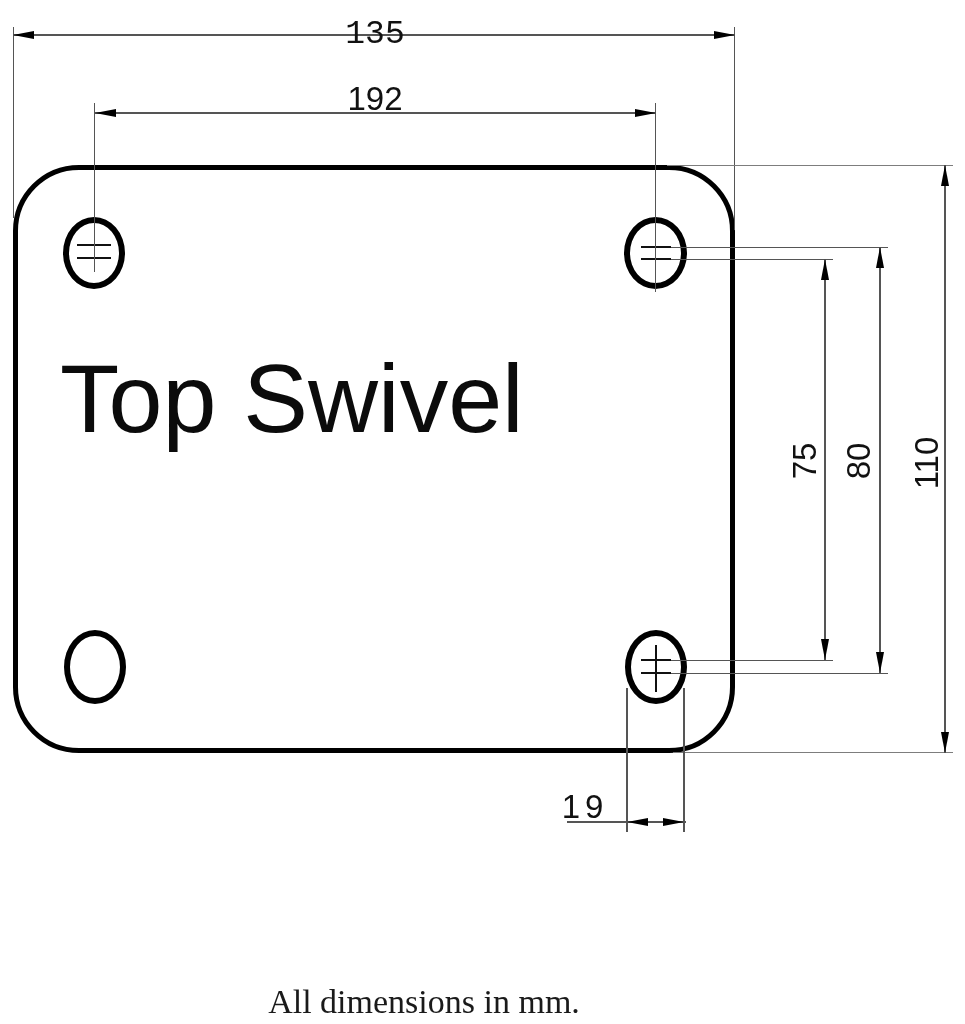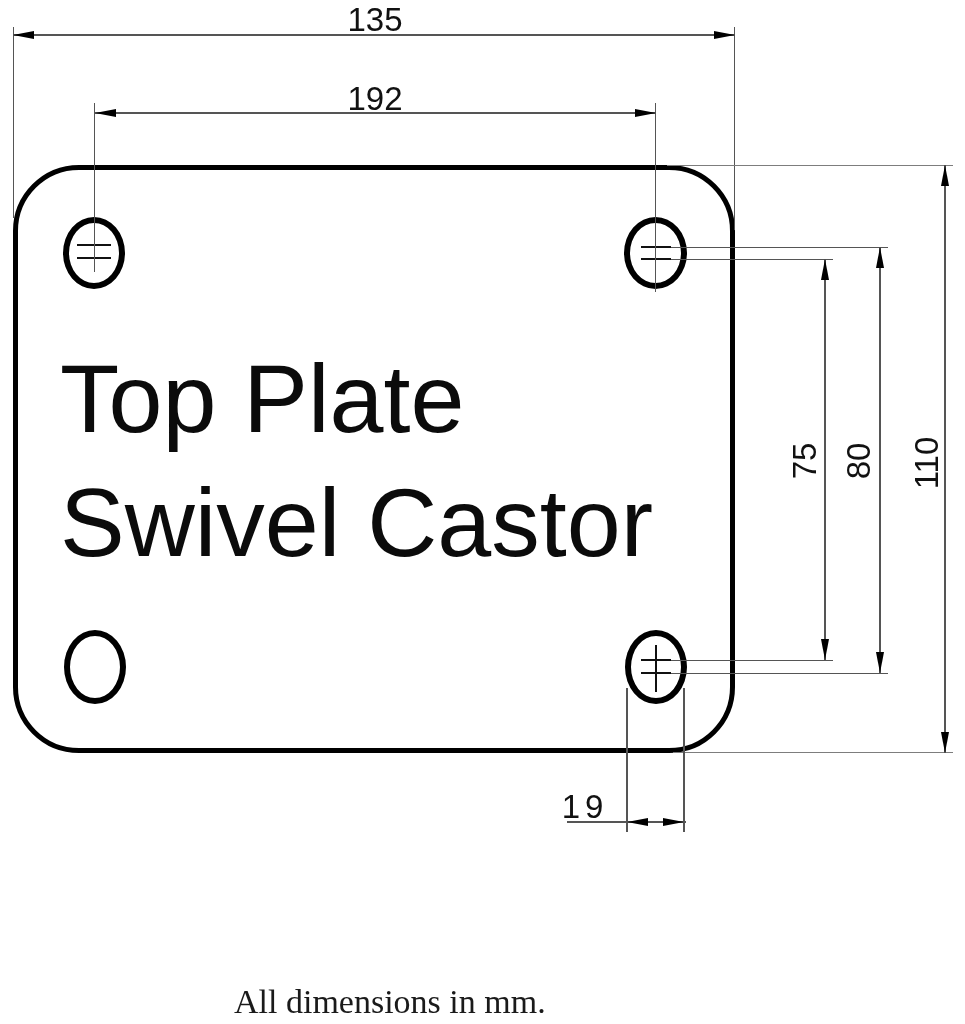--- a/index.html
+++ b/index.html
@@ -34,21 +34,21 @@
   }
   .dimtxt.rot{height:34px;transform:rotate(-90deg);}
   .dimtxt.narrow{width:56px;letter-spacing:5px;}
   
   .title{
     position:absolute;left:60px;top:337px;font-size:97px;line-height:124px;
     color:#0b0b0b;white-space:nowrap;letter-spacing:0;
   }
   
   .caption{
-    position:absolute;left:234px;top:983px;width:400px;
+    position:absolute;left:224px;top:983px;width:400px;text-align:center;
     font-family:"Liberation Serif",serif;font-size:34px;color:#1a1a1a;white-space:nowrap;
   }
 </style>
 </head>
 <body>
 
 <div class="canvas">
 
   <div class="plate"></div>
 
@@ -69,21 +69,21 @@
   <div class="hl" style="left:671px;top:659.5px;width:162px;"></div>
   <div class="hl mk" style="left:641px;top:672px;width:30px;"></div>
   <div class="hl" style="left:671px;top:672.5px;width:217px;"></div>
   <div class="vl mk" style="left:654.5px;top:645px;height:47px;"></div>
 
   <div class="vl" style="left:12.5px;top:27px;height:191px;"></div>
   <div class="vl" style="left:733.5px;top:27px;height:203px;"></div>
   <div class="hl" style="left:13px;top:34px;width:722px;"></div>
   <div class="arr l" style="left:13px;top:31px;"></div>
   <div class="arr r" style="left:714px;top:31px;"></div>
-  <div class="dimtxt" style="left:325px;top:3px;">135</div>
+  <div class="dimtxt" style="left:325px;top:18px;font-family:Liberation Mono, monospace;">135</div>
 
   <div class="vl" style="left:93.7px;top:103px;height:169px;width:1.8px;"></div>
   <div class="vl" style="left:654.7px;top:103px;height:189px;width:1.8px;"></div>
   <div class="hl" style="left:95px;top:112px;width:561px;"></div>
   <div class="arr l" style="left:95px;top:109px;"></div>
   <div class="arr r" style="left:635px;top:109px;"></div>
   <div class="dimtxt" style="left:325px;top:82px;">192</div>
 
   <div class="vl" style="left:824.3px;top:259px;height:401px;"></div>
   <div class="arr u" style="left:821px;top:259px;"></div>
@@ -103,19 +103,18 @@
   <div class="dimtxt rot" style="left:877px;top:446px;">110</div>
 
   <div class="vl" style="left:626px;top:688px;height:144px;"></div>
   <div class="vl" style="left:683px;top:688px;height:144px;"></div>
   <div class="hl" style="left:567px;top:821px;width:119px;"></div>
   <div class="arr l" style="left:627px;top:818px;"></div>
   <div class="arr r" style="left:663px;top:818px;"></div>
   <div class="dimtxt narrow" style="left:557px;top:790px;">19</div>
 
   <div class="title">
-    <div>Top Plate</div>
-    <div>Swivel Castor</div>
+    <div>Top Swivel</div>
   </div>
 
   <div class="caption">All dimensions in mm.</div>
 
 </div>
 
 </body></html>

